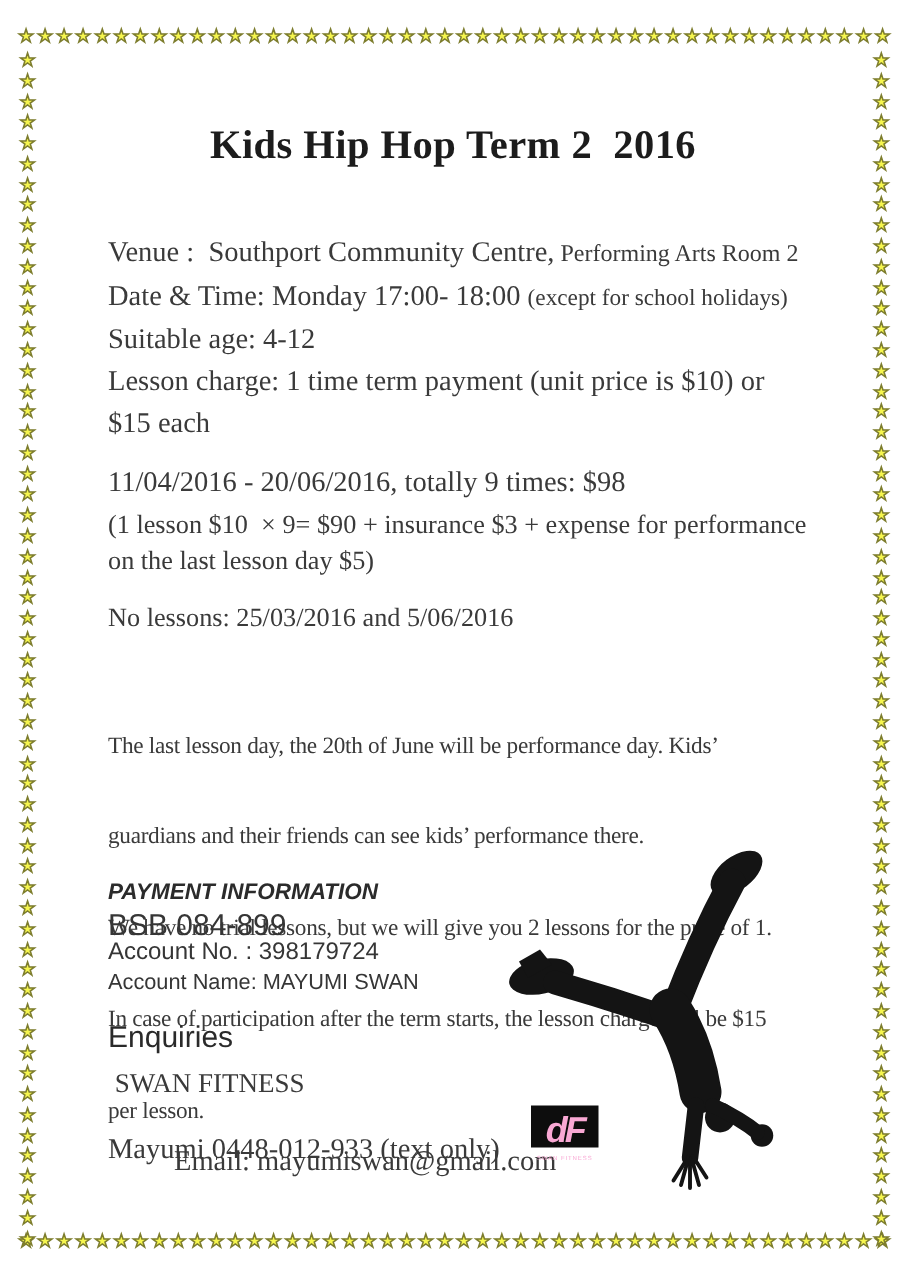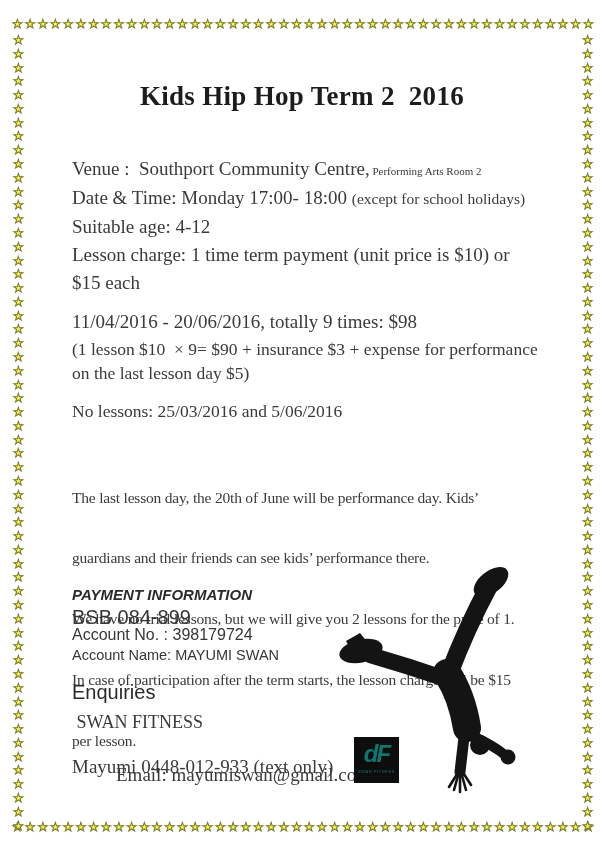--- a/index.html
+++ b/index.html
@@ -39,21 +39,21 @@
 
   
   .abs { position: absolute; left: 72px; white-space: pre; color: #3a3a3a; }
 
   .info-line { font-size: 19px; }
   .l-venue   { top: 158px; }
   .l-datetime{ top: 187px; }
   .l-age     { top: 216px; }
   .l-charge1 { top: 244px; }
   .l-charge2 { top: 272px; text-align: right; }
-  .small13 { font-size: 11px; }
+  .small13 { font-size: 16px; }
   .small15 { font-size: 15.5px; }
 
   .l-summary { top: 311px; font-size: 19px; }
   .l-detail1 { top: 339px; font-size: 17.5px; }
   .l-detail2 { top: 363px; font-size: 17.5px; }
   .l-nolessons { top: 401px; font-size: 17.5px; }
 
   .notes {
     position: absolute; left: 72px; top: 447px;
     font-size: 15.5px; line-height: 20.3px;
@@ -70,22 +70,22 @@
   .l-comp  { top: 712px; font-size: 18px; }
   .l-phone { top: 737px; font-size: 19px; margin-top: 19px; }
   .l-email { top: 764px; font-size: 19px; margin-left: 44px; }
 
   
   .dancer { position: absolute; left: 338px; top: 563px; }
 
   
   .logo {
     position: absolute; left: 354px; top: 737px;
-    width: 45px; height: 46px;
-    background: #0d0d0d; color: #0f766e;
+    width: 45px; height: 28px;
+    background: #0d0d0d; color: #f9a8d4;
     text-align: center;
   }
   .logo-mark {
     font-family: "Liberation Sans", sans-serif;
     font-style: italic; font-weight: bold;
     font-size: 24px; line-height: 30px;
     letter-spacing: -2px; margin-top: 2px;
   }
   .logo-caption {
     font-family: "Liberation Sans", sans-serif;

